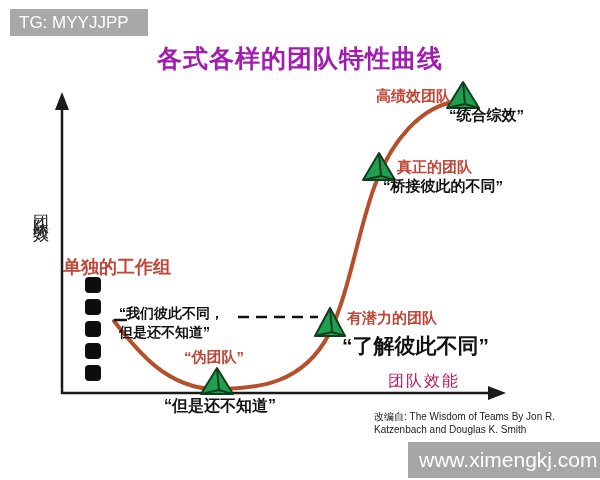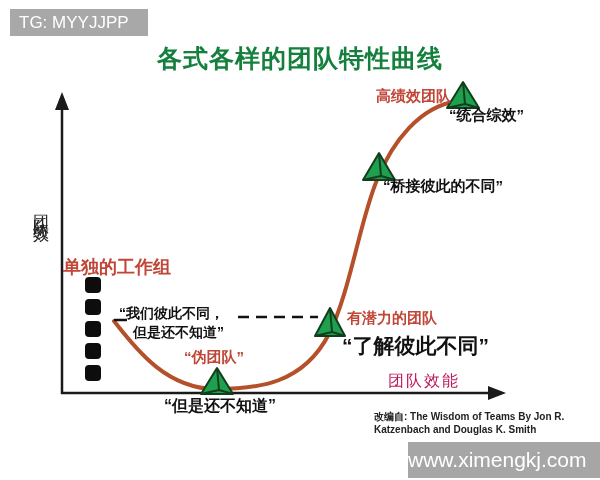--- a/index.html
+++ b/index.html
@@ -1,45 +1,45 @@
 <!DOCTYPE html>
 <html><head>
 <meta charset="utf-8">
 <style>
   html,body{margin:0;padding:0;background:#fff;}
   .page{position:relative;width:600px;height:480px;background:#ffffff;overflow:hidden;
         font-family:"Liberation Sans","DejaVu Sans",sans-serif;}
   .badge{position:absolute;left:10px;top:9px;width:138px;height:27px;background:#a8a8a8;
          color:#ffffff;font-size:17px;display:flex;align-items:center;padding-left:9px;box-sizing:border-box;}
   .title{position:absolute;left:0;top:42px;width:100%;text-align:center;font-size:25px;
-         font-weight:bold;color:#15803d;letter-spacing:1px;}
+         font-weight:bold;color:#a21caf;letter-spacing:1px;}
   svg.canvas{position:absolute;left:0;top:0;}
   .lbl{position:absolute;white-space:nowrap;}
   .ylab{left:30px;top:202px;writing-mode:vertical-rl;text-orientation:upright;
         font-size:16px;color:#222;letter-spacing:4px;}
   .xlab{left:388px;top:371px;font-size:16px;color:#be185d;letter-spacing:2px;}
   .red{color:#c04638;font-weight:bold;}
   .blackq{color:#111;font-weight:bold;text-align:right;}
   .wg-label{left:63px;top:255px;font-size:18px;}
-  .wg-quote{left:119px;top:304px;font-size:14px;line-height:19px;text-align:right;
+  .wg-quote{left:119px;top:304px;font-size:14px;line-height:19px;text-align:left;
             color:#111;font-weight:bold;white-space:pre;}
   .pseudo-label{left:184px;top:348px;font-size:15px;}
   .pseudo-quote{left:164px;top:396px;font-size:16px;}
   .pot-label{left:347px;top:309px;font-size:15px;}
   .pot-quote{left:342px;top:332px;font-size:21px;}
   .real-label{left:397px;top:158px;font-size:15px;}
   .real-quote{left:383px;top:177px;font-size:15px;}
   .high-label{left:376px;top:87px;font-size:15px;}
   .high-quote{left:449px;top:106px;font-size:15px;}
-  .attrib{position:absolute;left:374px;top:410px;font-size:10px;font-weight:bold;
+  .attrib{position:absolute;left:374px;top:410px;font-size:10px;font-weight:normal;
           color:#222;line-height:13px;}
   .zhihu{position:absolute;left:452px;top:399px;font-size:15px;color:#bdbdbd;opacity:.75;
          letter-spacing:2px;font-weight:bold;}
   .site-bar{position:absolute;left:408px;top:442px;width:192px;height:36px;background:#a6a6a6;
-            color:#fff;font-size:21px;display:flex;align-items:center;box-sizing:border-box;}
+            color:#fff;font-size:21px;display:flex;align-items:center;padding-left:11px;box-sizing:border-box;}
 </style>
 </head>
 <body>
 
 <div class="page">
 
   <div class="badge">TG: MYYJJPP</div>
 
   <div class="title">各式各样的团队特性曲线</div>
 
@@ -87,20 +87,21 @@
 
   <div class="lbl red wg-label">单独的工作组</div>
   <div class="lbl wg-quote"><span>“我们彼此不同，</span><br><span>但是还不知道”</span></div>
 
   <div class="lbl red pseudo-label">“伪团队”</div>
   <div class="lbl blackq pseudo-quote">“但是还不知道”</div>
 
   <div class="lbl red pot-label">有潜力的团队</div>
   <div class="lbl blackq pot-quote">“了解彼此不同”</div>
 
+  <div class="lbl red real-label">真正的团队</div>
   <div class="lbl red high-label">高绩效团队</div>
 
   <div class="lbl blackq real-quote">“桥接彼此的不同”</div>
   <div class="lbl blackq high-quote">“统合综效”</div>
 
 
   <div class="attrib">
     <div>改编自: The Wisdom of Teams By Jon R.</div>
     <div>Katzenbach and Douglas K. Smith</div>
   </div>

